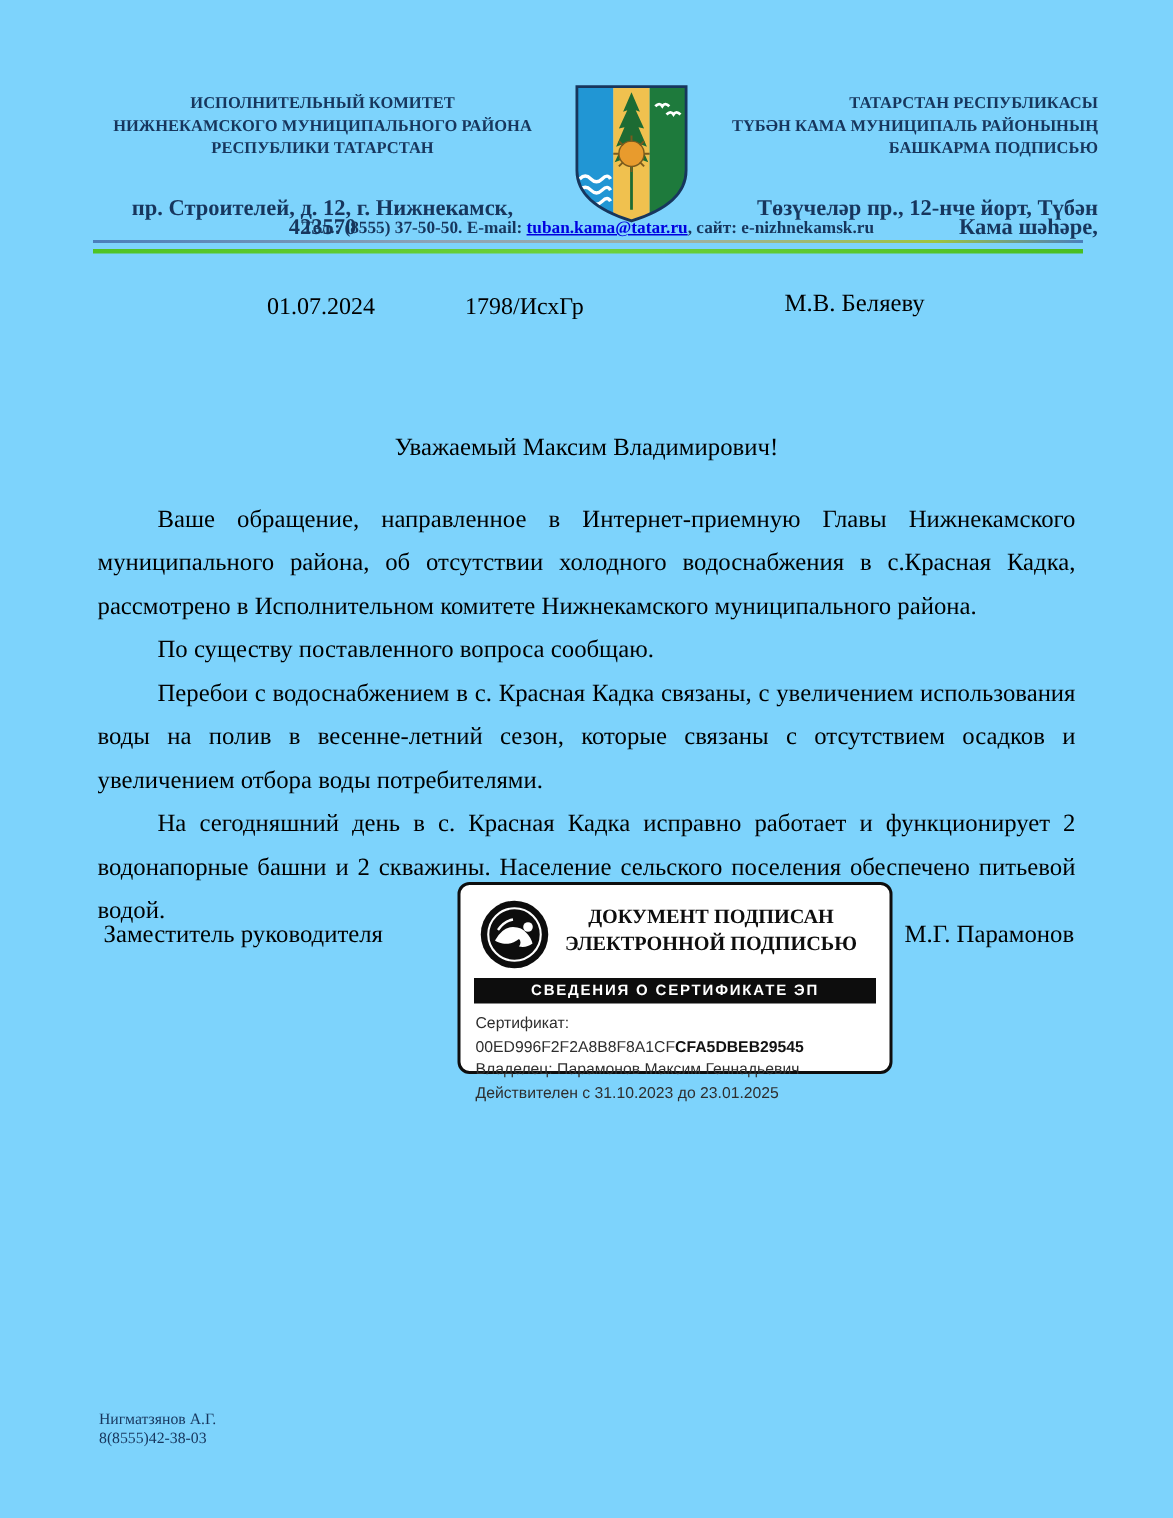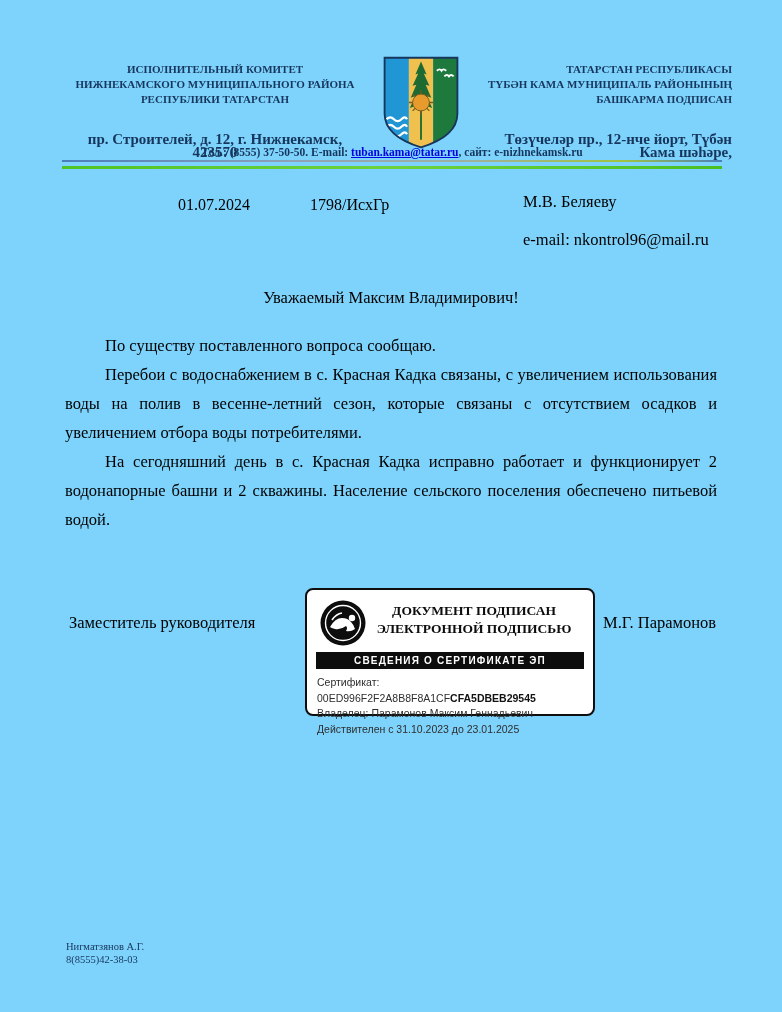--- a/index.html
+++ b/index.html
@@ -143,41 +143,41 @@
         <path d="M62 18 q3 -3 5 0 q2 -3 5 0" stroke="#fff" stroke-width="2" fill="none"></path>
         <path d="M70 24 q3 -3 5 0 q2 -3 5 0" stroke="#fff" stroke-width="2" fill="none"></path>
       </g>
       <path d="M6 4 H84 V64 Q84 88 45 100 Q6 88 6 64 Z" fill="none" stroke="#17365d" stroke-width="2"></path>
     </svg>
   </div>
 
   <div class="org-right">
     <div>ТАТАРСТАН РЕСПУБЛИКАСЫ</div>
     <div>ТҮБӘН КАМА МУНИЦИПАЛЬ РАЙОНЫНЫҢ</div>
-    <div>БАШКАРМА ПОДПИСАН</div>
+    <div>БАШКАРМА ПОДПИСЬЮ</div>
     <div class="org-address">
       <div>Төзүчеләр пр., 12-нче йорт, Түбән Кама шәһәре,</div>
     </div>
   </div>
 
   <div class="contact-line"><span>Тел.: (8555) 37-50-50. E-mail: </span><a href="#">tuban.kama@tatar.ru</a><span>, сайт: </span><span>e-nizhnekamsk.ru</span></div>
 
   <div class="rule">
     <div class="top"></div>
     <div class="bottom"></div>
   </div>
 
   <div class="ref-date">01.07.2024</div>
   <div class="ref-number">1798/ИсхГр</div>
   <div class="addressee">М.В. Беляеву</div>
-  <div class="addressee-email">e-mail: nkontrol96@mail.ru</div>
 
   <div class="salutation">Уважаемый Максим Владимирович!</div>
 
   <div class="letter-body">
+    <p>Ваше обращение, направленное в Интернет-приемную Главы Нижнекамского муниципального района, об отсутствии холодного водоснабжения в с.Красная Кадка, рассмотрено в Исполнительном комитете Нижнекамского муниципального района.</p>
     <p>По существу поставленного вопроса сообщаю.</p>
     <p>Перебои с водоснабжением в с. Красная Кадка связаны, с увеличением использования воды на полив в весенне-летний сезон, которые связаны с отсутствием осадков и увеличением отбора воды потребителями.</p>
     <p>На сегодняшний день в с. Красная Кадка исправно работает и функционирует 2 водонапорные башни и 2 скважины. Население сельского поселения обеспечено питьевой водой.</p>
   </div>
 
   <div class="sig-position">Заместитель руководителя</div>
   <div class="sig-name">М.Г. Парамонов</div>
 
   <div class="stamp">
     <div class="stamp-emblem">

